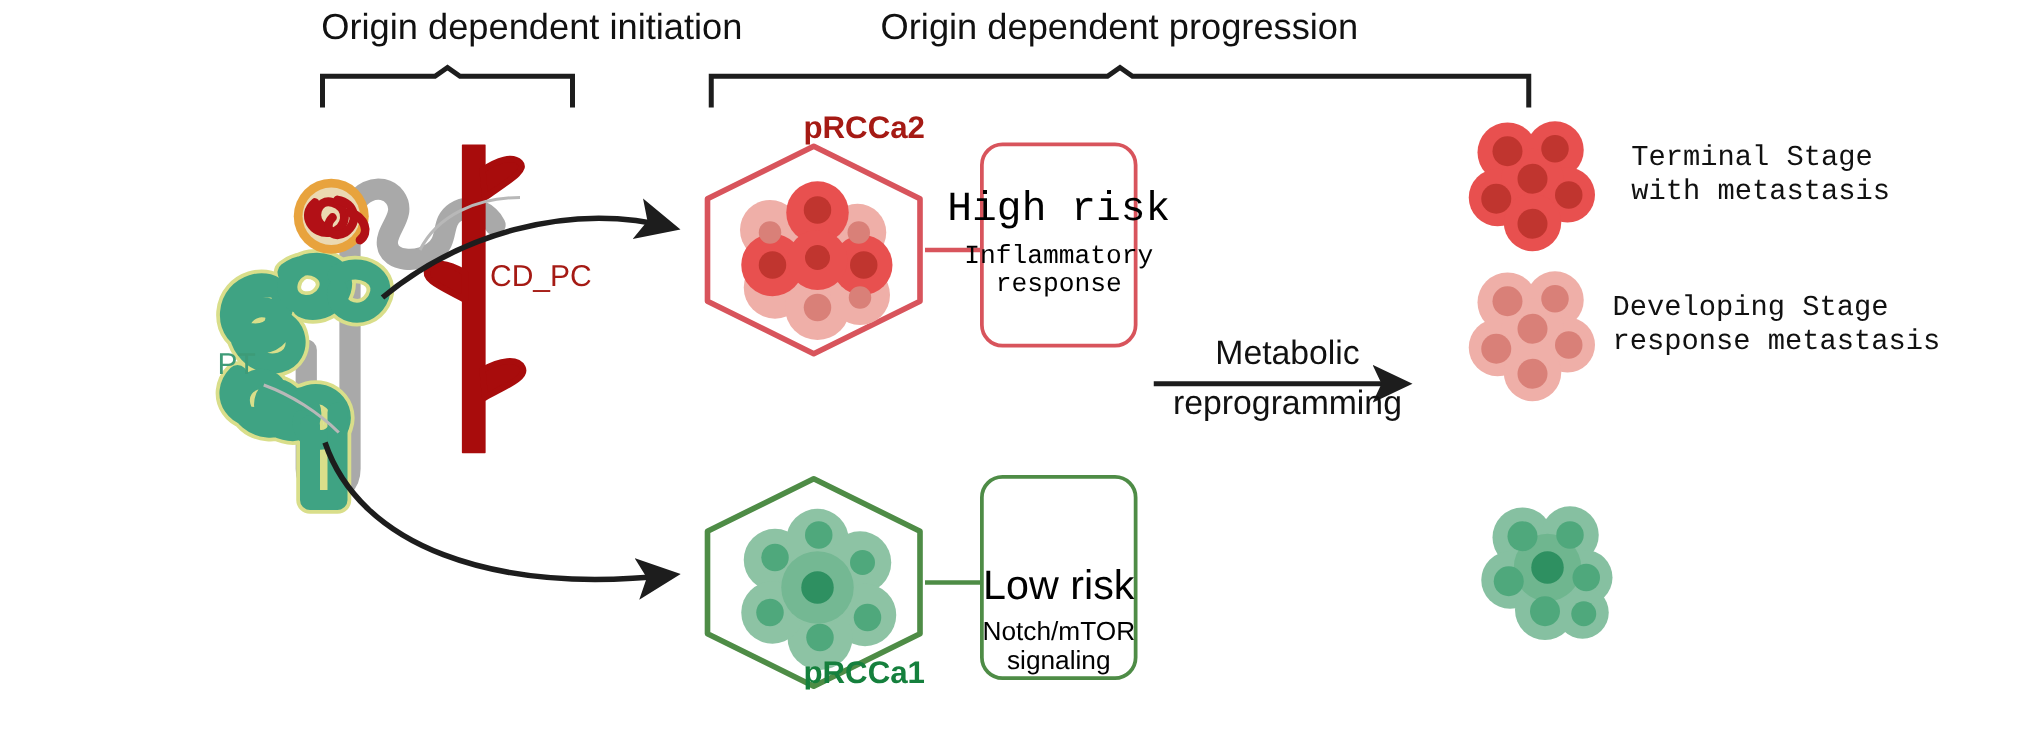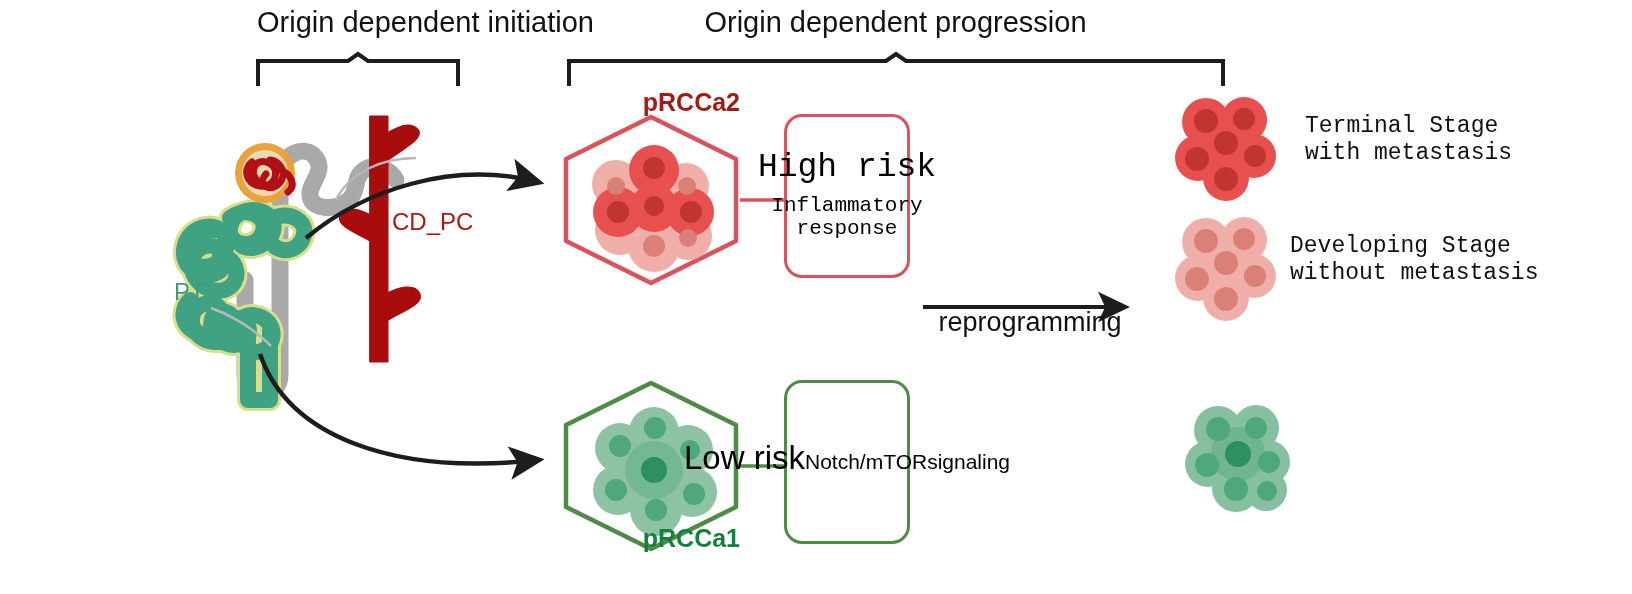--- a/index.html
+++ b/index.html
@@ -195,26 +195,27 @@
   </svg>
 
   <div class="abs hex-tag tag-green" style="left:560px;top:524px;width:180px;">pRCCa1</div>
 
   <svg class="abs" style="left:740px;top:462px;" width="48" height="8">
     <line x1="0" y1="4" x2="48" y2="4" stroke="#4E8C46" stroke-width="3.5"></line>
   </svg>
 
   <div class="abs" style="left:784px;top:380px;width:120px;height:158px;
        border:3.5px solid #4E8C46;border-radius:18px;background:#fff;
-       display:flex;flex-direction:row;align-items:center;justify-content:center;">
+       display:flex;flex-direction:column;align-items:center;justify-content:flex-end;">
     <div class="risk-title" style="margin-bottom:8px;">Low risk</div>
     <div class="risk-sub">Notch/mTOR</div>
     <div class="risk-sub">signaling</div>
   </div>
 
+  <div class="abs metab" style="left:925px;top:268px;width:210px;">Metabolic</div>
   <svg class="abs" style="left:920px;top:300px;" width="220" height="14">
     <defs>
       <marker id="ah-met" markerWidth="9" markerHeight="9" refX="6.5" refY="4.2" orient="auto" markerUnits="strokeWidth">
         <path d="M0,0.4 L8,4.2 L0,8 L1.8,4.2 Z" fill="#1d1d1d"></path>
       </marker>
     </defs>
     <line x1="3" y1="7" x2="204" y2="7" stroke="#1d1d1d" stroke-width="4" marker-end="url(#ah-met)"></line>
   </svg>
   <div class="abs metab" style="left:925px;top:308px;width:210px;">reprogramming</div>
 
@@ -254,21 +255,21 @@
       <circle cx="38" cy="33" r="12"></circle>
         <circle cx="76" cy="31" r="11"></circle>
       <circle cx="29" cy="71" r="12"></circle>
         <circle cx="87" cy="68" r="11"></circle>
       <circle cx="58" cy="55" r="12"></circle>
         <circle cx="58" cy="91" r="12"></circle>
     </g>
   </svg>
   <div class="abs stage-label" style="left:1290px;top:233px;">
     <div>Developing Stage</div>
-    <div>without metastasis</div>
+    <div>response metastasis</div>
   </div>
 
   <svg class="abs" style="left:1180px;top:398px;" width="120" height="112">
     <g fill="#86C0A1">
       <circle cx="38" cy="32" r="24"></circle>
         <circle cx="76" cy="30" r="23"></circle>
       <circle cx="28" cy="66" r="23"></circle>
         <circle cx="88" cy="64" r="22"></circle>
       <circle cx="56" cy="90" r="24"></circle>
         <circle cx="86" cy="92" r="21"></circle>

